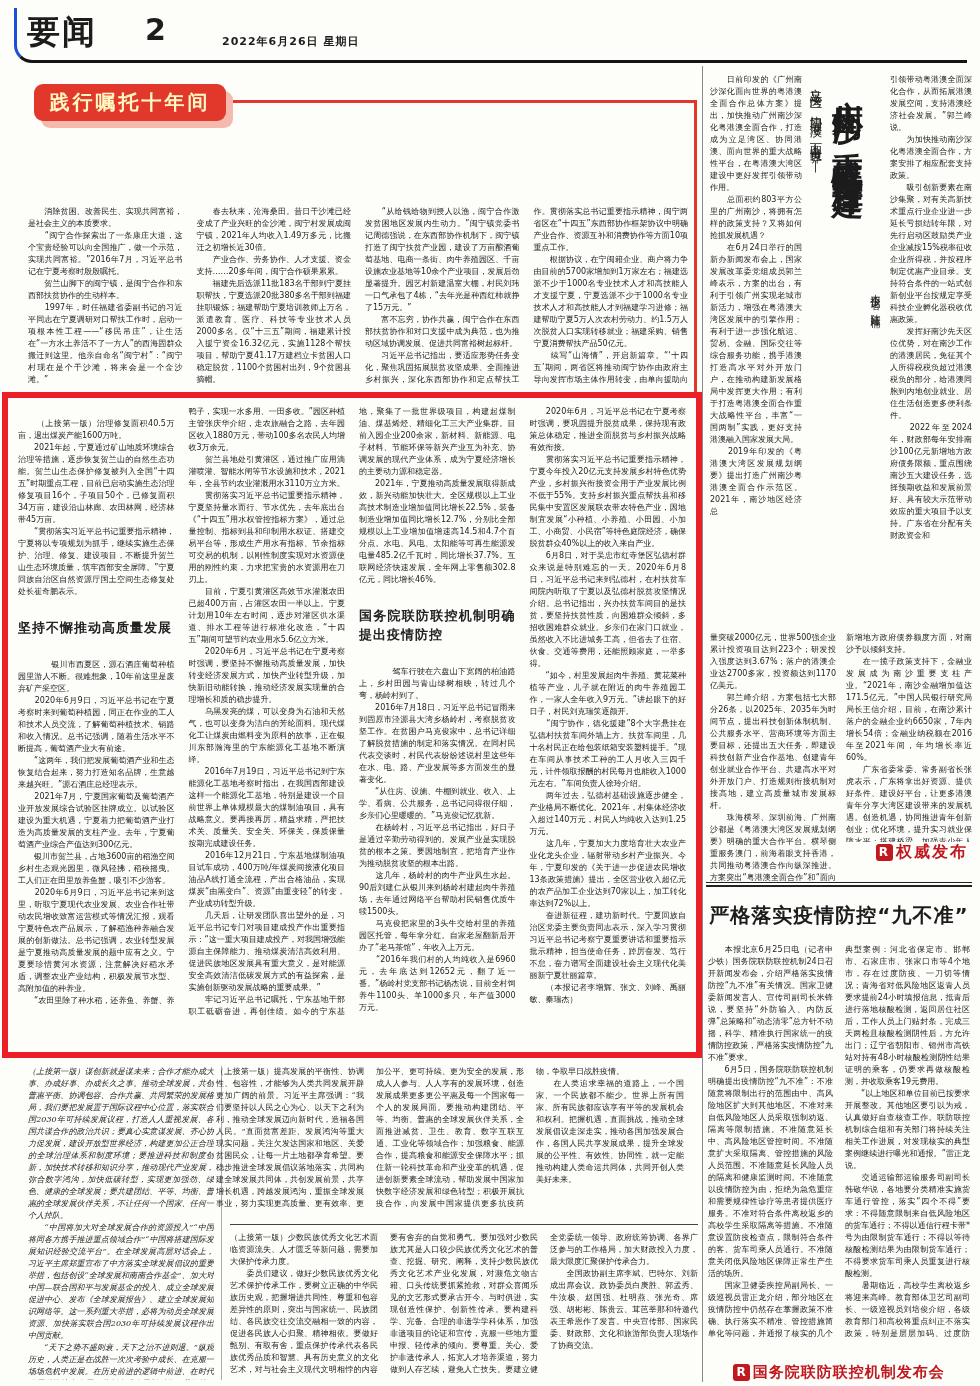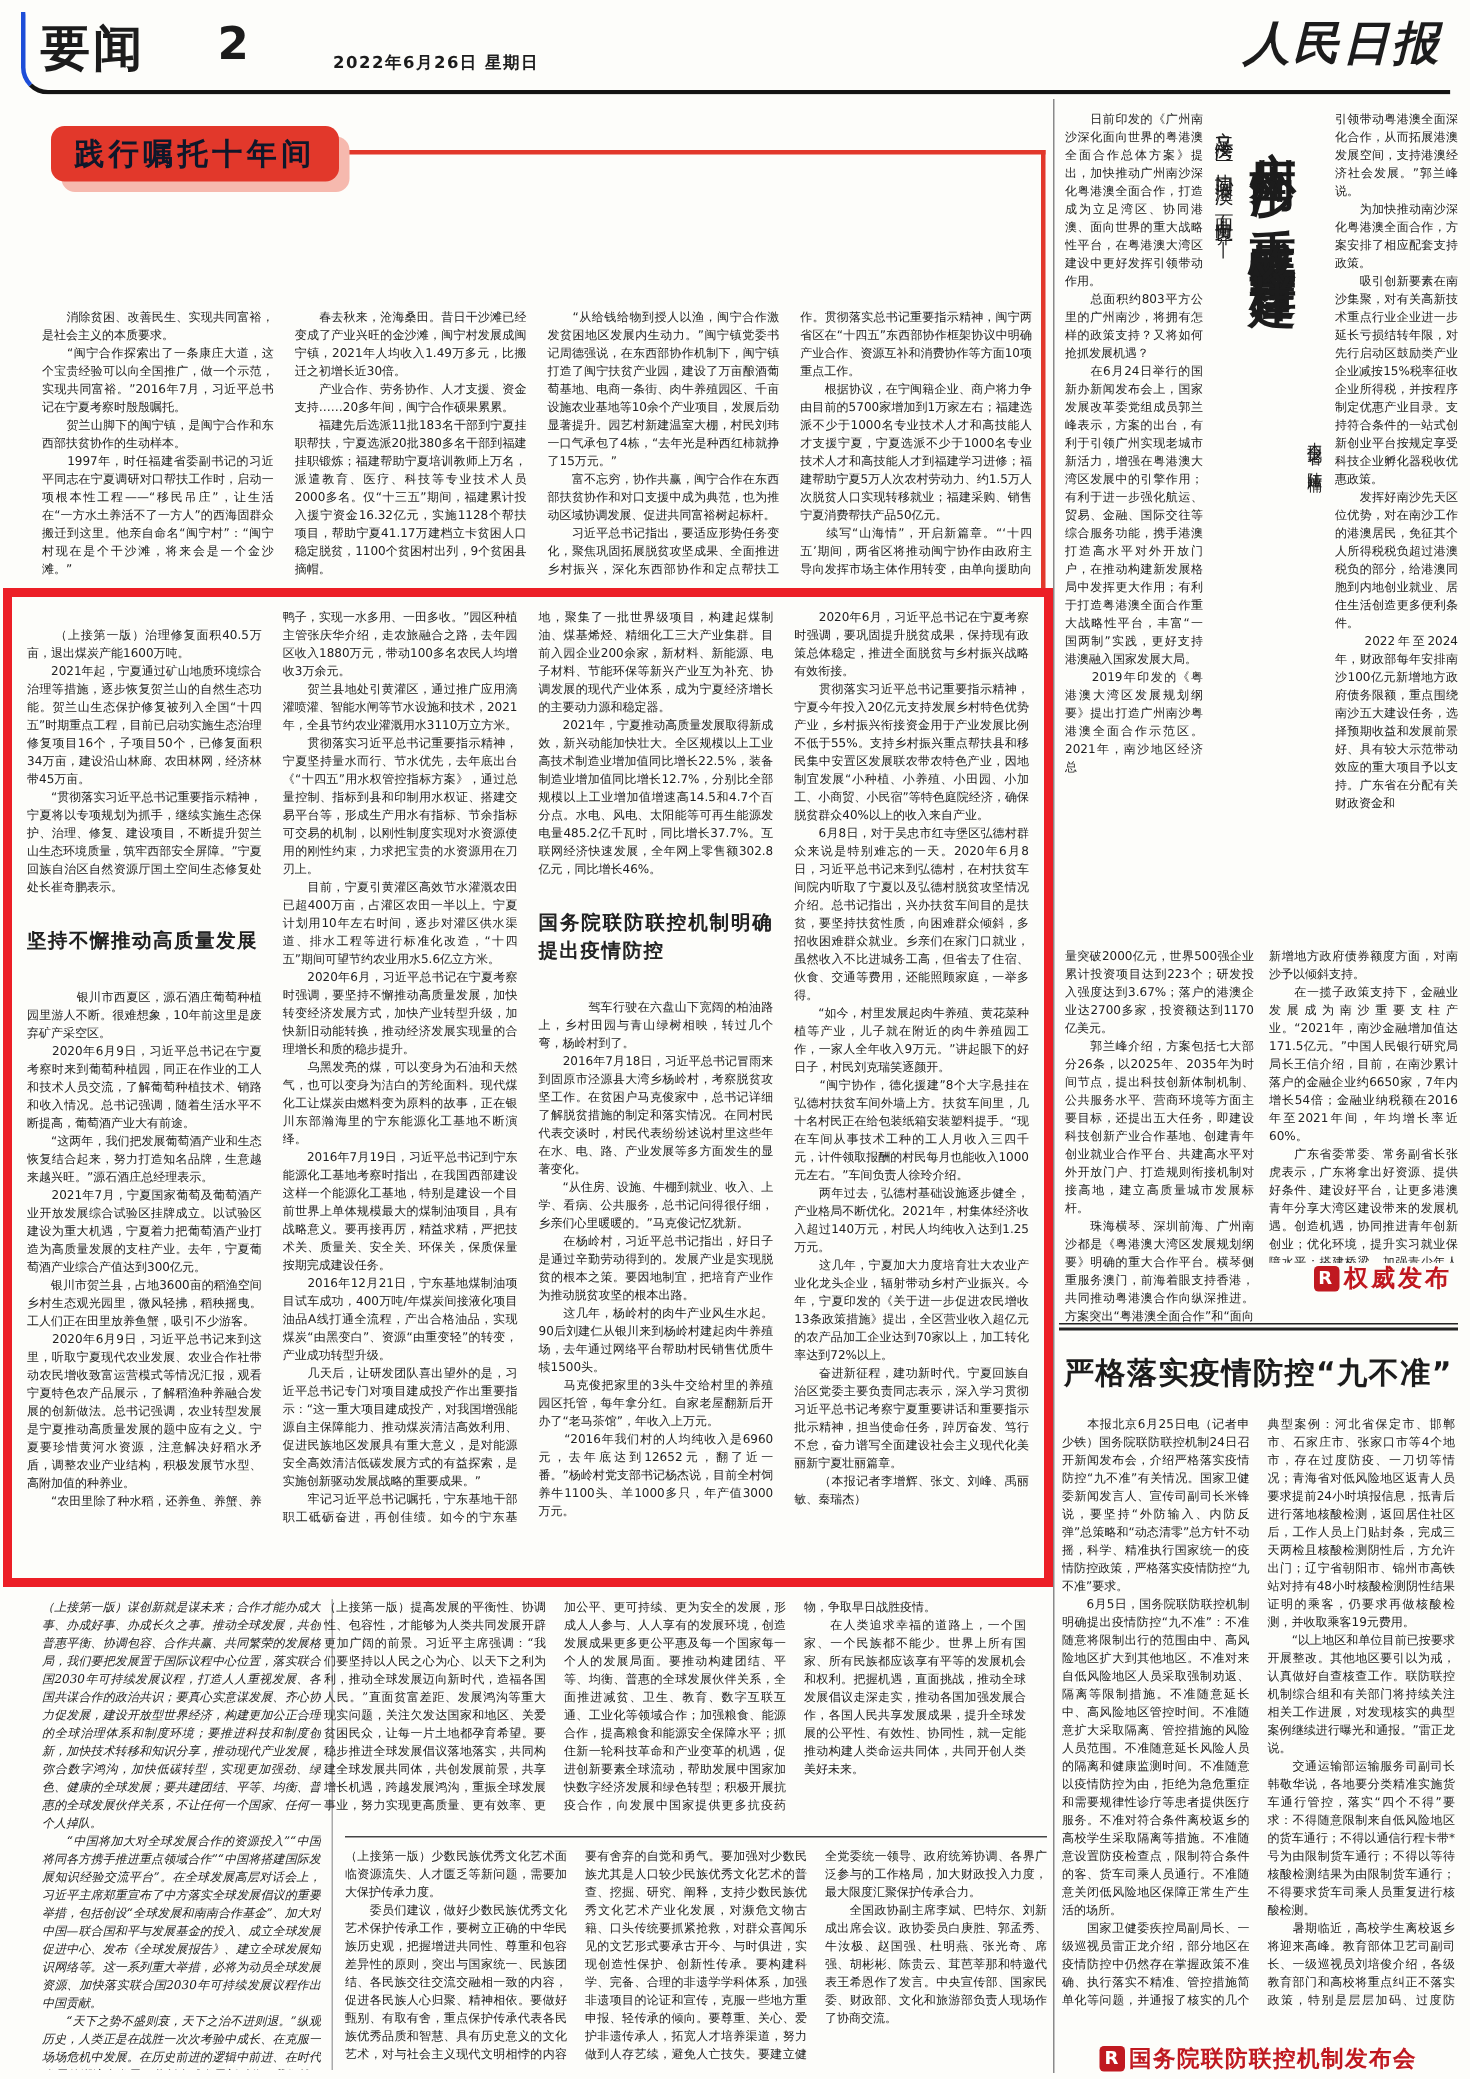--- a/index.html
+++ b/index.html
@@ -8,21 +8,21 @@
   
   .header-frame{position:absolute;left:14px;top:8px;width:950px;height:52px;
         border-left:3px solid #1d4ed8;border-bottom:3px solid #141414;border-bottom-left-radius:18px;}
   .section-label{position:absolute;left:10px;top:2px;font-size:33px;font-weight:900;letter-spacing:2px;}
   .page-num{position:absolute;left:128px;top:4px;font-size:30px;font-weight:700;}
   .date-line{position:absolute;left:205px;top:26px;font-size:11px;font-weight:700;letter-spacing:1px;}
   .masthead{position:absolute;right:6px;top:0px;font-size:31px;font-weight:900;
         font-family:"DejaVu Serif","Liberation Serif",serif;font-style:italic;letter-spacing:2px;}
   
   .kicker-banner{position:absolute;left:34px;top:84px;width:192px;height:37px;background:#e2382b;
-        border-radius:9px;box-shadow:7px 7px 0 #f6b9ae;color:#0f172a;font-size:20px;font-weight:900;
+        border-radius:9px;box-shadow:7px 7px 0 #f6b9ae;color:#fef9c3;font-size:20px;font-weight:900;
         letter-spacing:3px;display:flex;align-items:center;justify-content:center;z-index:3;}
   .red-hline{position:absolute;left:226px;top:100px;width:471px;height:3px;background:#e2382b;z-index:2;}
   .red-vline{position:absolute;left:694px;top:100px;width:3px;height:295px;background:#e2382b;z-index:2;}
   .lead-headline{position:absolute;left:24px;top:124px;width:660px;text-align:center;
         font-size:37px;font-weight:900;letter-spacing:1px;}
   .lead-byline{position:absolute;left:24px;top:181px;width:660px;text-align:center;font-size:12px;
         font-family:"DejaVu Serif","Liberation Serif",serif;}
   .body-text{font-size:8px;line-height:1.5;text-align:justify;white-space:pre-wrap;color:#222;}
   .lead-body{position:absolute;left:28px;top:206px;width:660px;height:183px;
         column-count:4;column-gap:14px;overflow:hidden;}
@@ -74,21 +74,20 @@
 </style>
 </head>
 <body>
 
 <div class="page">
 
   <div class="header-frame">
     <span class="section-label">要闻</span>
     <span class="page-num">2</span>
     <span class="date-line">2022年6月26日 星期日</span>
-    <span class="masthead">人民日报</span>
   </div>
 
   <div class="kicker-banner">践行嘱托十年间</div>
   <div class="red-hline"></div>
   <div class="red-vline"></div>
   <div class="lead-body body-text">　　消除贫困、改善民生、实现共同富裕，是社会主义的本质要求。
 　　“闽宁合作探索出了一条康庄大道，这个宝贵经验可以向全国推广，做一个示范，实现共同富裕。”2016年7月，习近平总书记在宁夏考察时殷殷嘱托。
 　　贺兰山脚下的闽宁镇，是闽宁合作和东西部扶贫协作的生动样本。
 　　1997年，时任福建省委副书记的习近平同志在宁夏调研对口帮扶工作时，启动一项根本性工程——“移民吊庄”，让生活在“一方水土养活不了一方人”的西海固群众搬迁到这里。他亲自命名“闽宁村”：“闽宁村现在是个干沙滩，将来会是一个金沙滩。”
 　　春去秋来，沧海桑田。昔日干沙滩已经变成了产业兴旺的金沙滩，闽宁村发展成闽宁镇，2021年人均收入1.49万多元，比搬迁之初增长近30倍。

